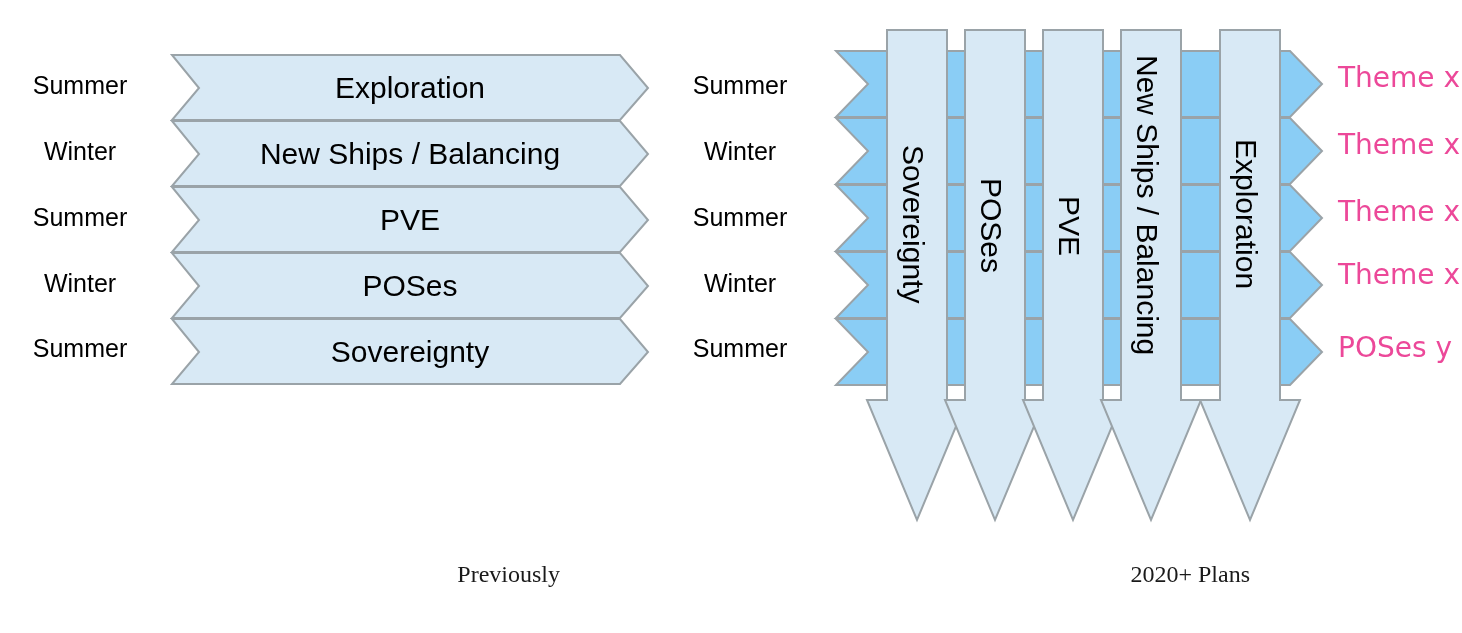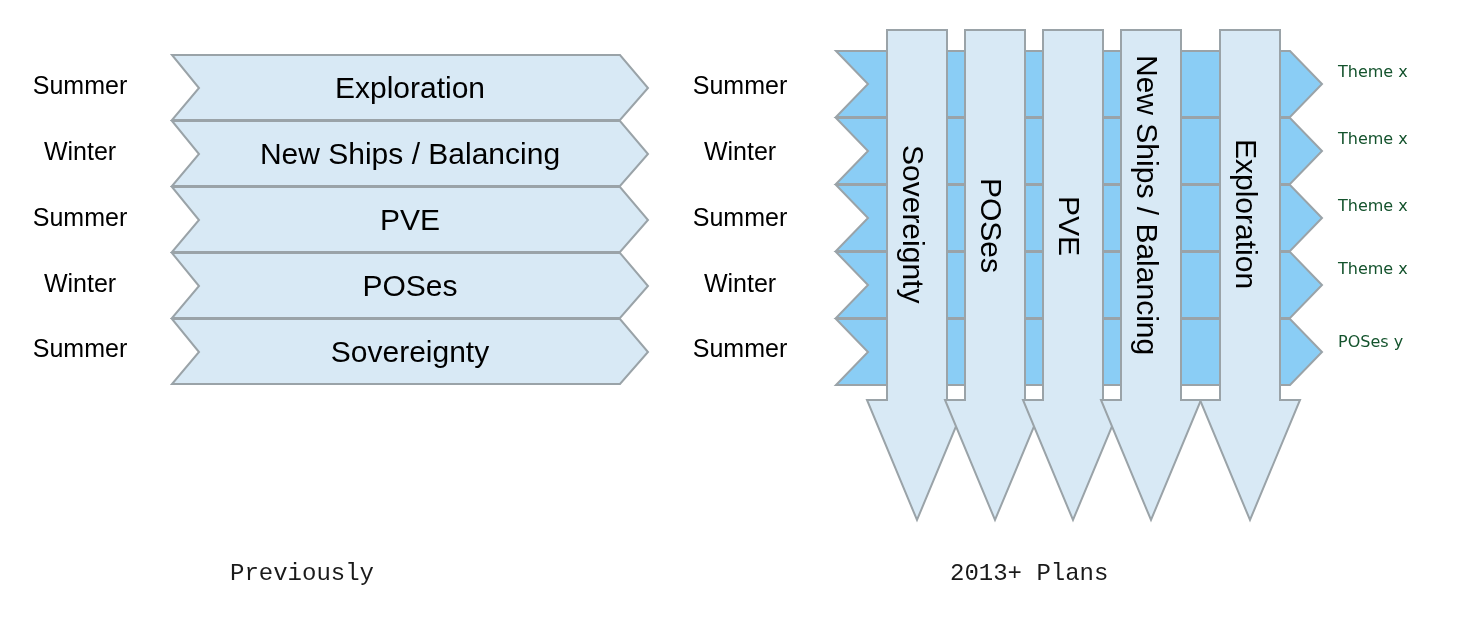--- a/index.html
+++ b/index.html
@@ -34,33 +34,33 @@
     font-family: "Liberation Sans", sans-serif;
     font-size: 25px;
     color: #000000;
     white-space: nowrap;
     text-align: center;
     line-height: 1;
   }
   .theme-label {
     position: absolute;
     font-family: "DejaVu Sans", sans-serif;
-    font-size: 16px;
-    color: #14532d;
+    font-size: 28px;
+    color: #ec4899;
     white-space: nowrap;
     line-height: 1;
     text-align: right;
   }
   .caption {
     position: absolute;
-    font-family: Liberation Mono, monospace;
+    font-family: Liberation Serif, serif;
     font-size: 24px;
     color: #1a1a1a;
     white-space: nowrap;
-    text-align: left;
+    text-align: right;
     line-height: 1;
   }
   .chev-label {
     position: absolute;
     font-family: "Liberation Sans", sans-serif;
     font-size: 30px;
     color: #000000;
     white-space: nowrap;
     text-align: center;
     line-height: 1;
@@ -141,15 +141,15 @@
   <div class="col-label" style="left:1162px; top:55px;  transform: rotate(90deg);">New Ships / Balancing</div>
   <div class="col-label" style="left:1261px; top:139px; transform: rotate(90deg);">Exploration</div>
 
   <div class="theme-label" style="left:1338px; top:64px;">Theme x</div>
   <div class="theme-label" style="left:1338px; top:131px;">Theme x</div>
   <div class="theme-label" style="left:1338px; top:198px;">Theme x</div>
   <div class="theme-label" style="left:1338px; top:261px;">Theme x</div>
   <div class="theme-label" style="left:1338px; top:334px;">POSes y</div>
 
   <div class="caption" style="left:230px; top:562px; width:330px;">Previously</div>
-  <div class="caption" style="left:950px; top:562px; width:300px;">2013+ Plans</div>
+  <div class="caption" style="left:950px; top:562px; width:300px;">2020+ Plans</div>
 
 </div>
 
 </body></html>

